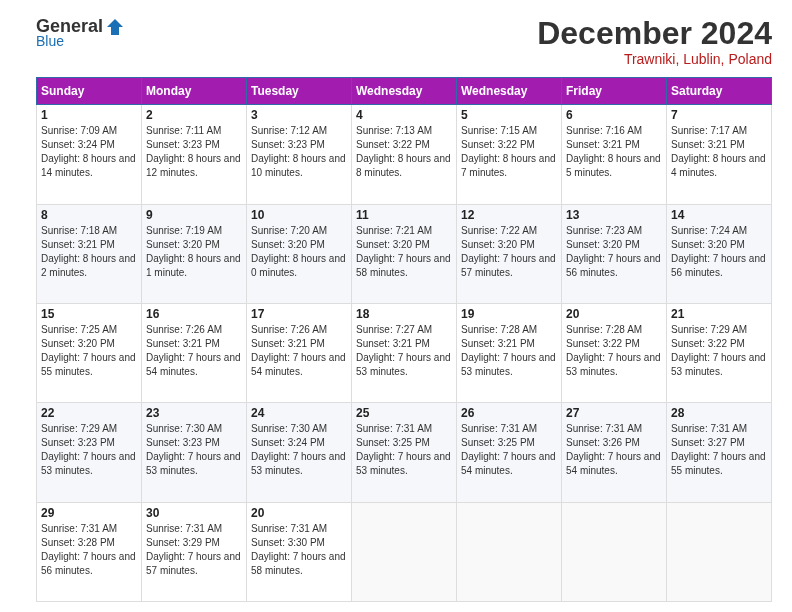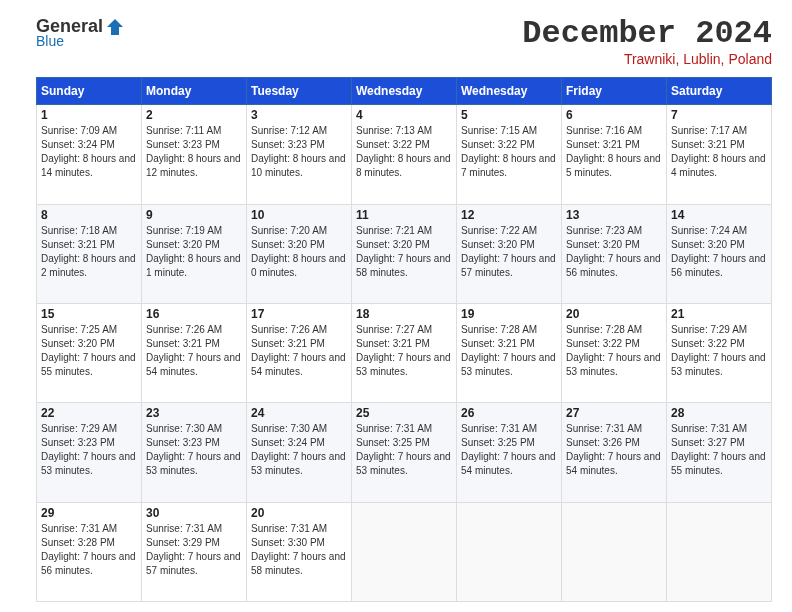--- a/index.html
+++ b/index.html
@@ -48,35 +48,34 @@
       margin-left: 2px;
     }
     .title-area {
       text-align: right;
     }
     .month-title {
       font-size: 32px;
       font-weight: bold;
       color: #333;
       line-height: 1.1;
-      font-family: Liberation Mono, monospace;
     }
     .location {
       font-size: 14px;
       color: #b91c1c;
     }
     .calendar {
       flex: 1;
       border: 1px solid #ccc;
       border-collapse: collapse;
       width: 100%;
       table-layout: fixed;
     }
     .calendar th {
-      background-color: #1d4ed8;
+      background-color: #a21caf;
       color: #fff;
       font-size: 12px;
       font-weight: bold;
       padding: 6px 4px;
       text-align: left;
       border: 1px solid #2e6aa8;
     }
     .calendar td {
       vertical-align: top;
       padding: 3px 4px;

